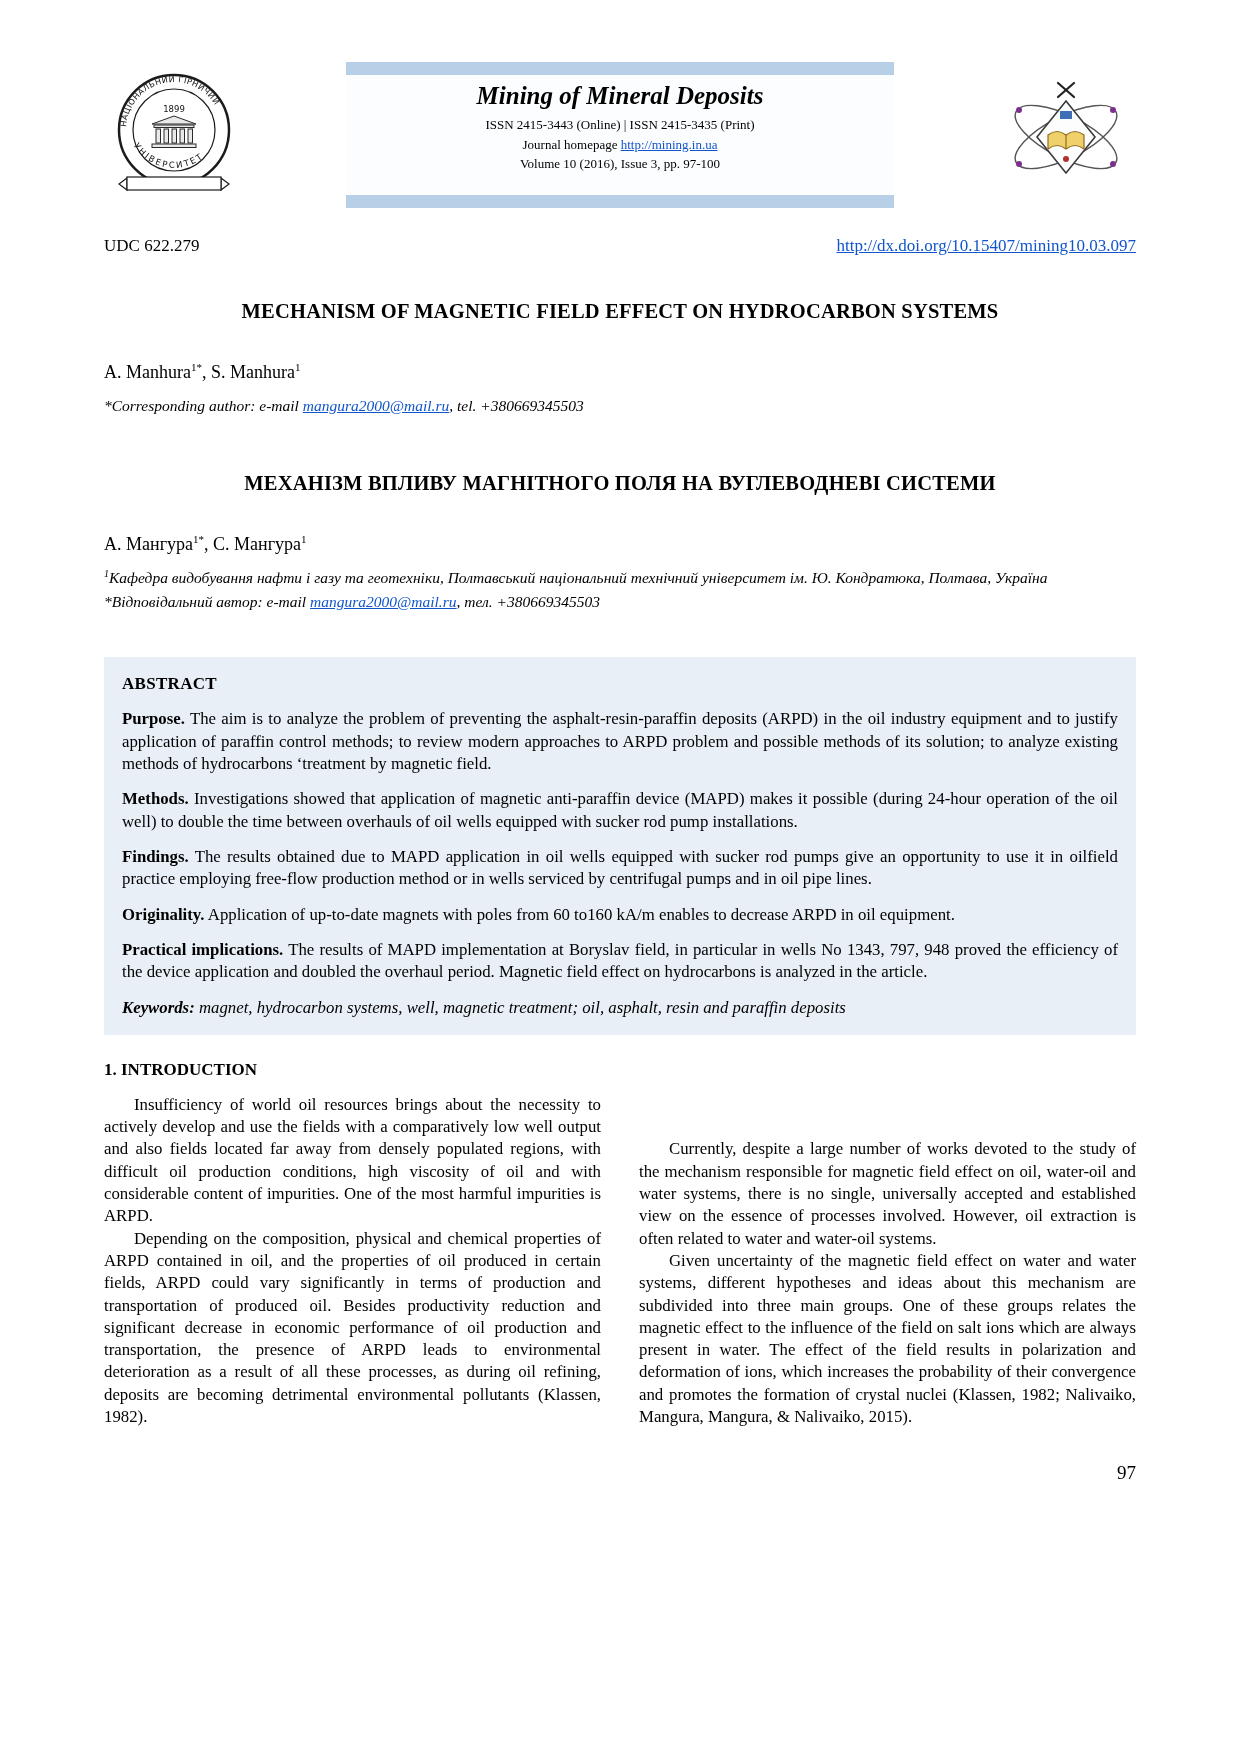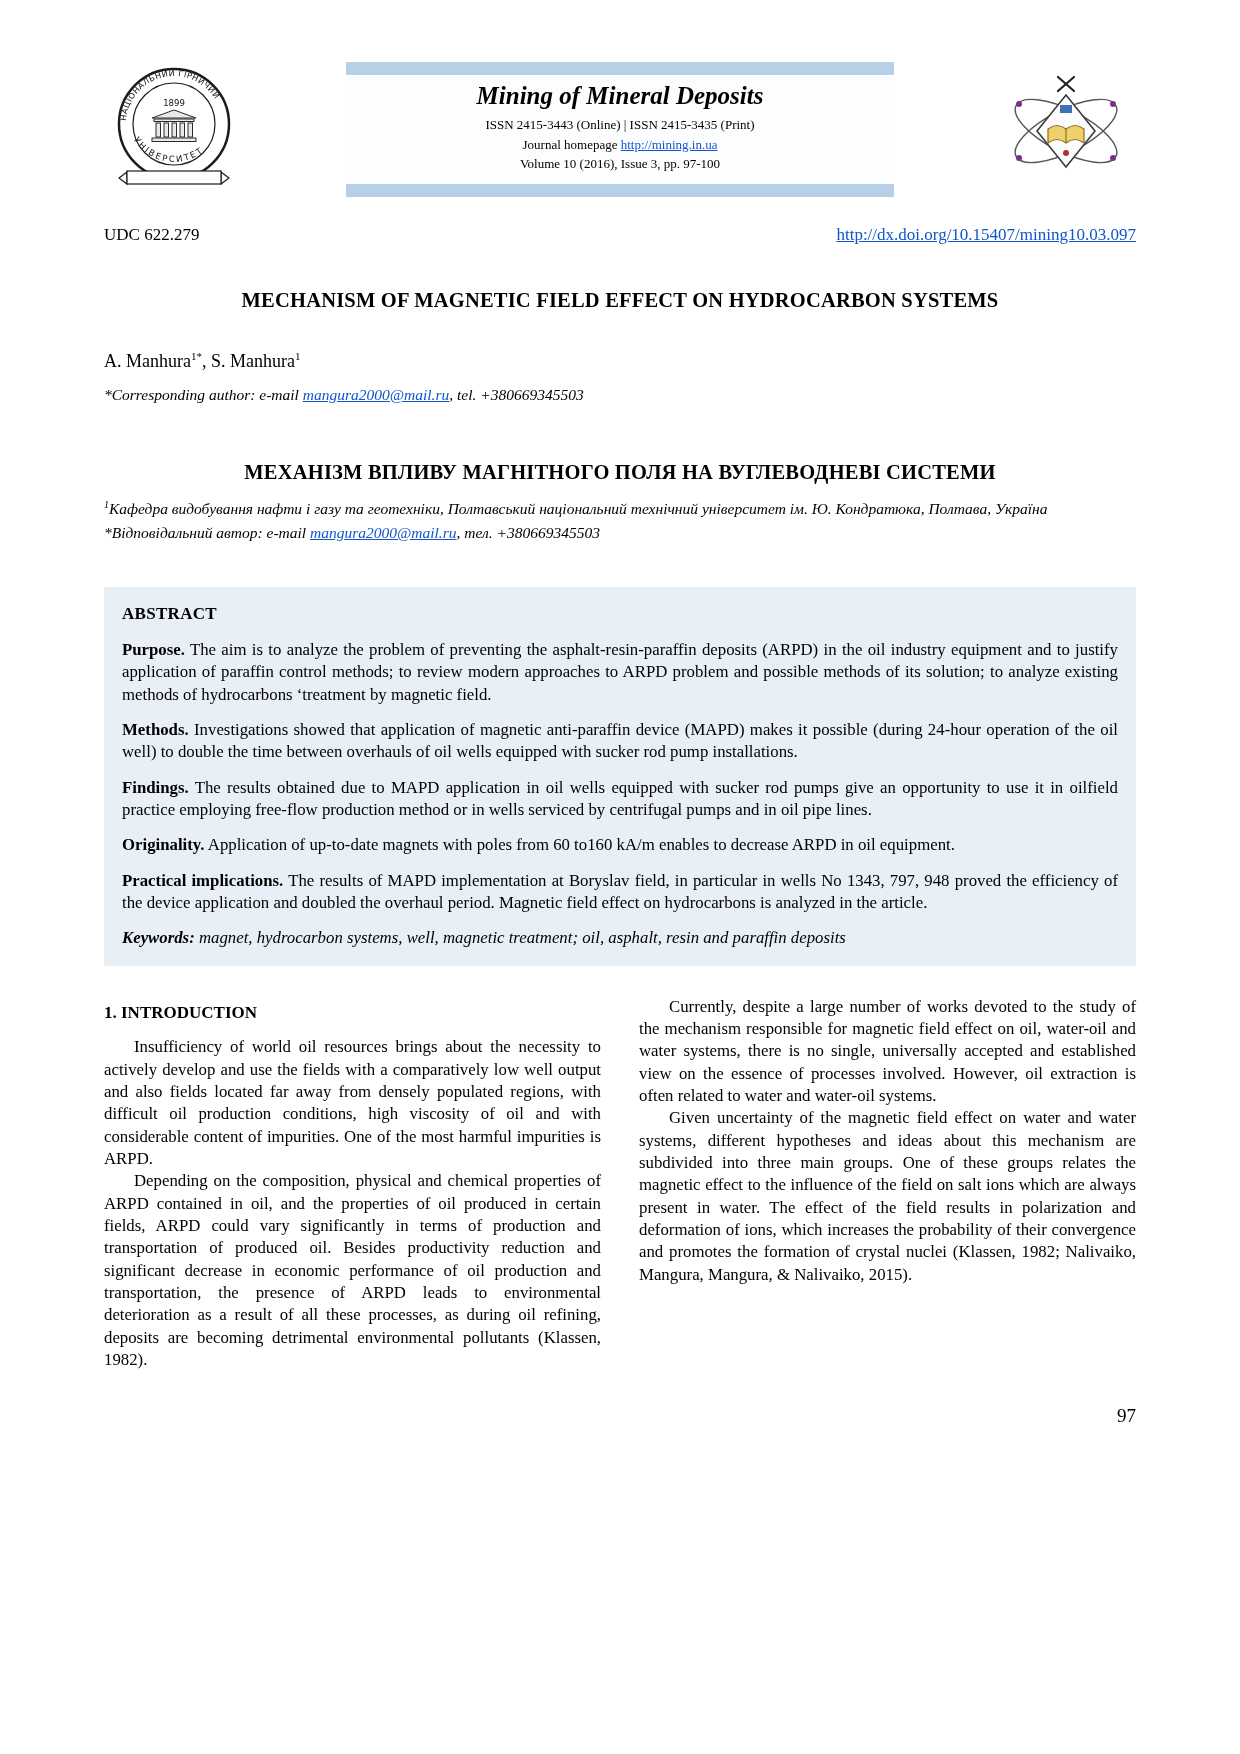--- a/index.html
+++ b/index.html
@@ -16,21 +16,21 @@
   .page{padding:62px 104px 0 104px;position:relative;height:100%;}
   
   .header{display:flex;align-items:center;justify-content:space-between;}
   .logo-wrap{width:140px;display:flex;justify-content:center;}
   .journal-box{
     width:548px;
     border-top:13px solid var(--header-band);
     border-bottom:13px solid var(--header-band);
     background:#fcfdff;
     text-align:center;
-    padding:5px 10px 10px 10px;
+    padding:5px 10px 21px 10px;
   }
   .journal-title{font-size:25px;font-weight:bold;font-style:italic;margin:2px 0 5px 0;}
   .journal-sub{font-size:13px;line-height:1.5;}
   a{color:var(--link);text-decoration:underline;cursor:pointer;}
   
   .meta-row{display:flex;justify-content:space-between;align-items:baseline;margin-top:28px;font-size:17px;}
   
   .article-title{font-size:20.5px;font-weight:bold;text-align:center;margin-top:44px;letter-spacing:.2px;}
   .article-title.ua{margin-top:56px;}
   .authors{font-size:18px;margin-top:38px;}
@@ -42,21 +42,21 @@
   .abstract{
     background:var(--abstract-bg);
     margin-top:44px;
     padding:16px 18px 16px 18px;
     font-size:16.8px;line-height:1.33;
   }
   .abstract h3{font-size:17px;font-weight:bold;margin:0;letter-spacing:.3px;}
   .abstract p{margin:13px 0 0 0;text-align:justify;}
   .abstract .kw{font-style:italic;text-align:left;}
   
-  .columns{display:flex;gap:38px;margin-top:30px;font-size:16.8px;line-height:1.33;}
+  .columns{display:flex;gap:38px;margin-top:18px;font-size:16.8px;line-height:1.33;align-items:flex-end;}
   .col{flex:1;min-width:0;text-align:justify;}
   .col h2{font-size:17px;font-weight:bold;margin:6px 0 12px 0;text-align:left;}
   .col p{margin:0;text-indent:30px;}
   
   .page-num{text-align:right;font-size:19px;margin-top:34px;}
 </style>
 </head>
 <body>
 
 <div class="page">
@@ -136,20 +136,21 @@
   </div>
 
   <h1 class="article-title">MECHANISM OF MAGNETIC FIELD EFFECT ON HYDROCARBON SYSTEMS</h1>
 
   <div class="authors"><span>A. Manhura</span><sup>1*</sup><span>, S. Manhura</span><sup>1</sup></div>
 
   <div class="affil"><span>*Corresponding author: e-mail </span><a href="#">mangura2000@mail.ru</a><span>, tel. +380669345503</span></div>
 
   <h1 class="article-title ua">МЕХАНІЗМ ВПЛИВУ МАГНІТНОГО ПОЛЯ НА ВУГЛЕВОДНЕВІ СИСТЕМИ</h1>
 
+  <div class="authors"><span>А. Мангура</span><sup>1*</sup><span>, С. Мангура</span><sup>1</sup></div>
 
   <div class="affil"><sup>1</sup><span>Кафедра видобування нафти і газу та геотехніки, Полтавський національний технічний університет ім. Ю. Кондратюка, Полтава, Україна</span></div>
   <div class="affil"><span>*Відповідальний автор: e-mail </span><a href="#">mangura2000@mail.ru</a><span>, тел. +380669345503</span></div>
 
   <section class="abstract">
     <h3>ABSTRACT</h3>
     <p><b>Purpose.</b> <span>The aim is to analyze the problem of preventing the asphalt-resin-paraffin deposits (ARPD) in the oil industry equipment and to justify application of paraffin control methods; to review modern approaches to ARPD problem and possible methods of its solution; to analyze existing methods of hydrocarbons ‘treatment by magnetic field.</span></p>
     <p><b>Methods.</b> <span>Investigations showed that application of magnetic anti-paraffin device (MAPD) makes it possible (during 24-hour operation of the oil well) to double the time between overhauls of oil wells equipped with sucker rod pump installations.</span></p>
     <p><b>Findings.</b> <span>The results obtained due to MAPD application in oil wells equipped with sucker rod pumps give an opportunity to use it in oilfield practice employing free-flow production method or in wells serviced by centrifugal pumps and in oil pipe lines.</span></p>
     <p><b>Originality.</b> <span>Application of up-to-date magnets with poles from 60 to160 kA/m enables to decrease ARPD in oil equipment.</span></p>

